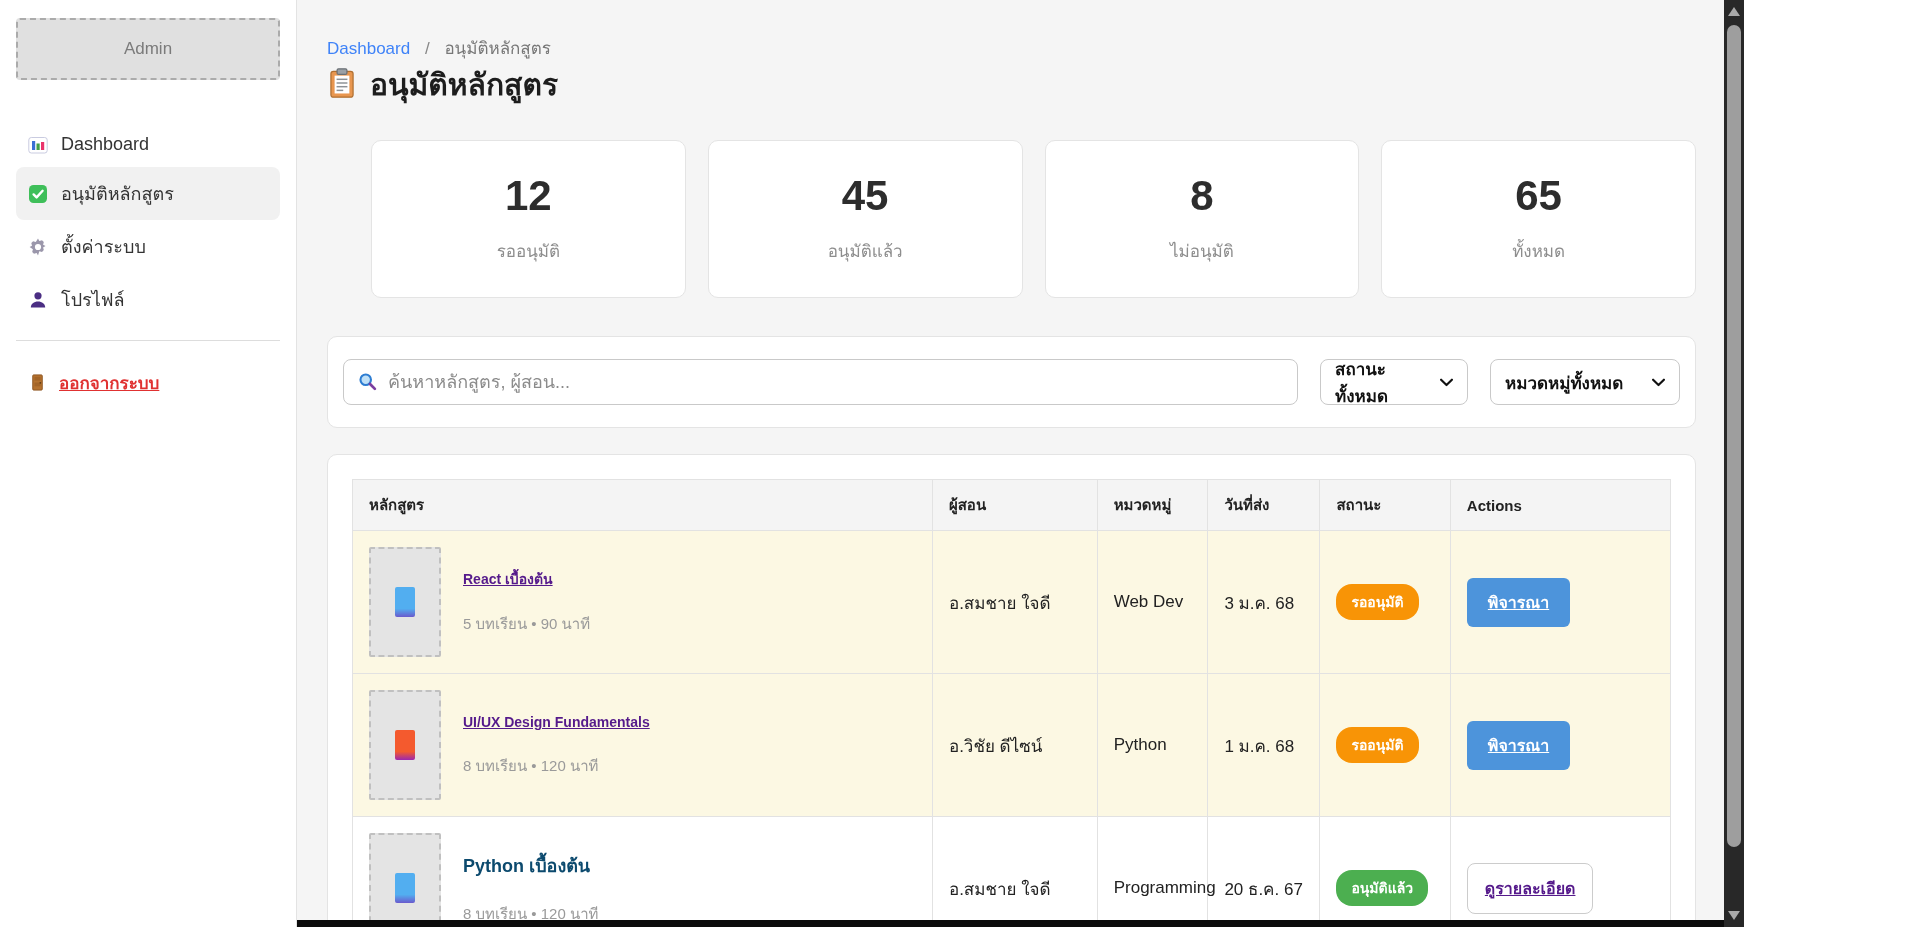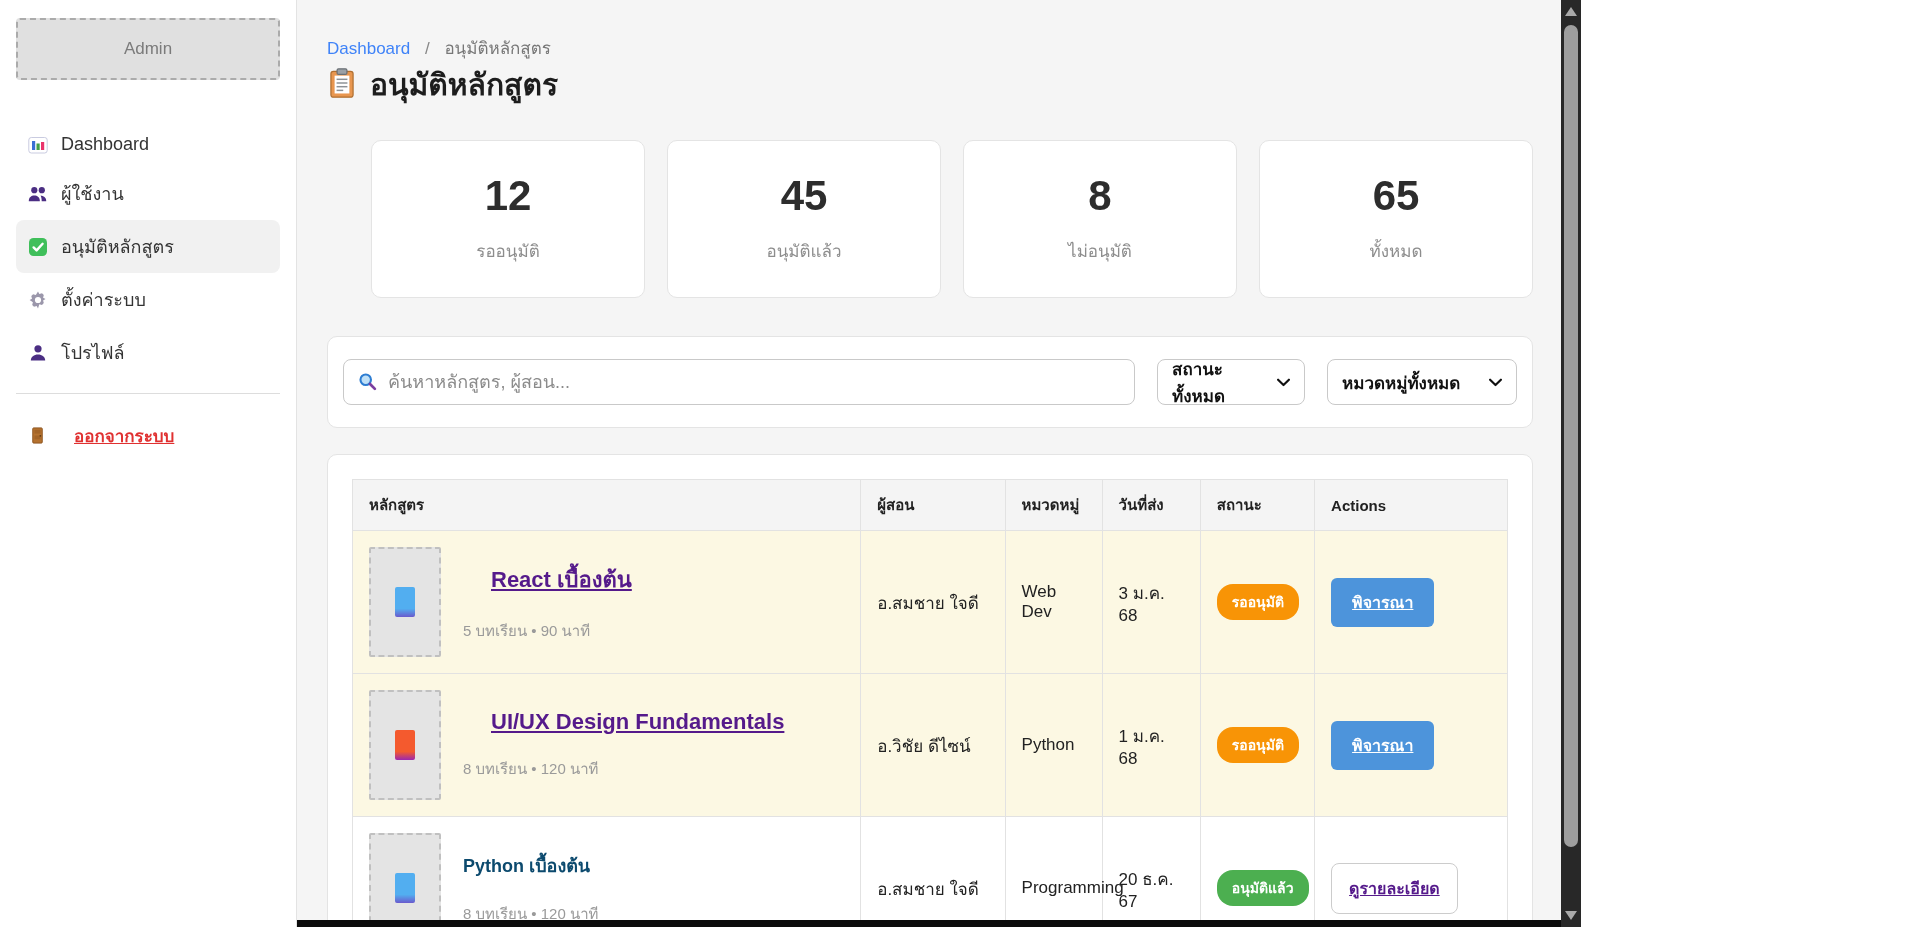--- a/index.html
+++ b/index.html
@@ -1,32 +1,32 @@
 <!DOCTYPE html>
 <html><head>
 <meta charset="utf-8">
 <style>
   * { box-sizing: border-box; margin: 0; padding: 0; }
   html,body { width:1917px; height:927px; overflow:hidden; background:#fff;
     font-family:"Liberation Sans","DejaVu Sans",sans-serif; }
-  .app { position:relative; width:1581px; height:927px; display:flex; overflow:hidden; }
+  .app { position:relative; width:1744px; height:927px; display:flex; overflow:hidden; }
 
   
   .sidebar { width:297px; min-width:297px; height:100%; background:#fff;
     border-right:1px solid #e3e3e3; padding:18px 16px 0 16px; }
   .brand-box { height:62px; background:#e0e0e0; border:2px dashed #ababab; border-radius:4px;
     display:flex; align-items:center; justify-content:center; color:#7b7b7b; font-size:17px;
     margin-bottom:42px; }
   .nav-item { display:flex; align-items:center; gap:13px; padding:12px 12px; border-radius:8px;
     font-size:18px; color:#333; cursor:pointer; }
   .nav-item.active { background:#f1f1f1; }
   .nav-icon { width:20px; height:20px; display:inline-flex; }
   .nav-icon svg { width:20px; height:20px; }
   .side-divider { border:none; border-top:1px solid #ddd; margin:14px 0 22px 0; }
-  .logout { display:flex; align-items:center; gap:26px; padding:6px 12px; color:#e03131;
+  .logout { display:flex; align-items:center; gap:11px; padding:6px 12px; color:#e03131;
     font-size:17px; font-weight:600; text-decoration:underline; cursor:pointer; }
   .logout .nav-icon svg { width:19px; height:19px; }
 
   
   .main { flex:1; height:100%; background:#f5f5f5; padding:34px 28px 0 30px; overflow:hidden; position:relative; }
   .breadcrumb { font-size:17px; color:#777; }
   .breadcrumb a { color:#3f83f8; text-decoration:none; cursor:pointer; }
   .breadcrumb .sep { margin:0 10px; color:#888; }
   .title-row { display:flex; align-items:center; gap:13px; margin-bottom:32px; }
   .title-row svg { width:30px; height:32px; }
@@ -61,22 +61,22 @@
   tr.highlight td { background:#fcf8e3; }
   .col-course { width:44%; } .col-instructor { width:12.5%; } .col-category { width:8.4%; }
   .col-date { width:8.5%; } .col-status { width:9.9%; } .col-actions { width:16.7%; }
 
   .course-cell { display:flex; align-items:center; gap:22px; }
   .thumb { width:72px; height:110px; min-width:72px; background:#e4e4e4;
     border:2px dashed #c0c0c0; border-radius:2px; display:flex; align-items:center; justify-content:center; }
   .thumb-rect { width:20px; height:30px; border-radius:2px; }
   .thumb-rect.blue { background:linear-gradient(180deg,#52aef0 0%,#52aef0 72%,#6a5acd 100%); }
   .thumb-rect.red  { background:linear-gradient(180deg,#f45a2e 0%,#f45a2e 72%,#9c27b0 100%); }
-  .course-link { display:inline-block; font-size:22px; font-weight:700; color:#551a8b;
-    text-decoration:underline; cursor:pointer;margin-left:28px; }
+  .course-link { display:inline-block; font-size:14px; font-weight:700; color:#551a8b;
+    text-decoration:underline; cursor:pointer; }
   .course-title-plain { display:inline-block; font-size:18px; font-weight:700; color:#0c4a6e; }
   .course-meta { margin-top:22px; font-size:15px; color:#9a9a9a; }
 
   .badge { display:inline-block; border-radius:16px; padding:7px 15px; font-size:14px;
     font-weight:600; color:#fff; white-space:nowrap; }
   .badge-pending { background:#f89406; }
   .badge-approved { background:#4caf50; }
 
   .btn { display:inline-block; border:none; font-size:16px; font-weight:700; cursor:pointer;
     font-family:"Liberation Sans","DejaVu Sans",sans-serif; white-space:nowrap; }
@@ -112,31 +112,20 @@
           <svg viewBox="0 0 20 20">
               <rect x="0.8" y="2.5" width="18.4" height="15.5" rx="2.5" fill="#fff" stroke="#c9cbe0"></rect>
               <rect x="4" y="6" width="3.2" height="9" fill="#3b6fd4"></rect>
               <rect x="8.5" y="8.5" width="3.2" height="6.5" fill="#43a047"></rect>
               <rect x="13" y="7" width="3.2" height="8" fill="#e9336b"></rect>
             </svg>
         </span>
         <span class="nav-label">Dashboard</span>
       </div>
 
-      <div class="nav-item">
-        <span class="nav-icon">
-          <svg viewBox="0 0 20 20" fill="#4b2e83">
-              <circle cx="6.3" cy="6.2" r="3.1"></circle>
-              <path d="M0.8 16.6c0-3.1 2.5-5.1 5.5-5.1s5.5 2 5.5 5.1v0.6H0.8z"></path>
-              <circle cx="13.8" cy="6.2" r="3.1"></circle>
-              <path d="M12.6 11.6c2.9 0.2 5.6 2.1 5.6 5v0.6h-4.5c0-2.3-0.4-4.1-1.1-5.6z"></path>
-            </svg>
-        </span>
-        <span class="nav-label">ผู้ใช้งาน</span>
-      </div>
 
       <div class="nav-item active">
         <span class="nav-icon">
           <svg viewBox="0 0 20 20">
               <rect x="1" y="1" width="18" height="18" rx="4.5" fill="#3fbf5a"></rect>
               <path d="M5.6 10.4l3 3 6-6.6" stroke="#fff" stroke-width="2.4" fill="none" stroke-linecap="round" stroke-linejoin="round"></path>
             </svg>
         </span>
         <span class="nav-label">อนุมัติหลักสูตร</span>
       </div>

